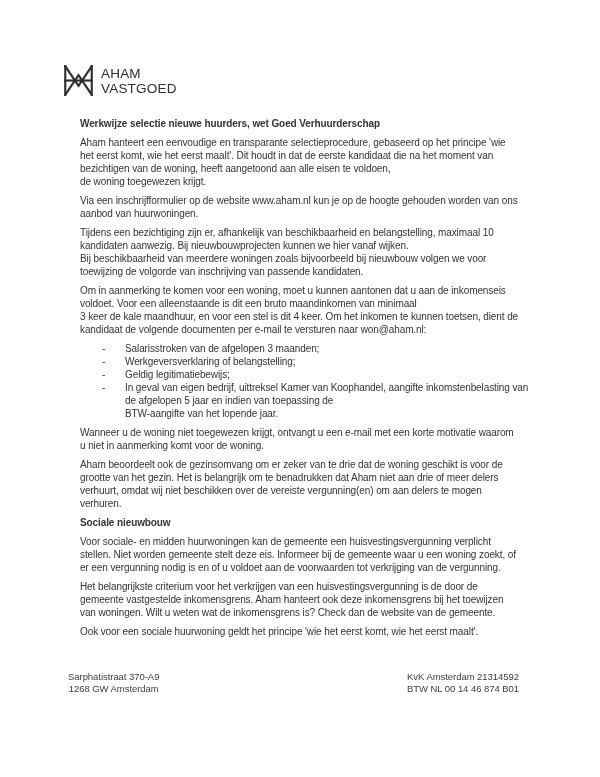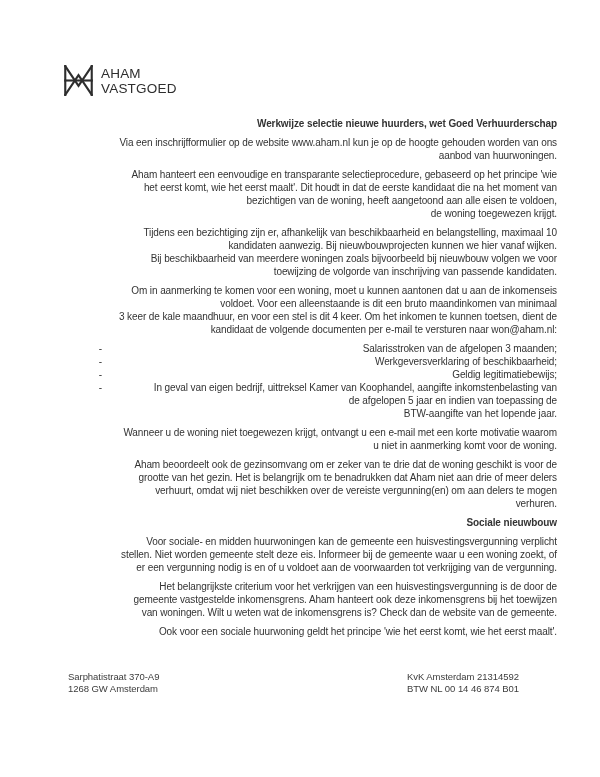--- a/index.html
+++ b/index.html
@@ -40,27 +40,26 @@
     font-size: 13.5px;
     line-height: 15px;
     letter-spacing: 0.2px;
     color: #2e2e2e;
     font-weight: 400;
   }
   
   .content {
     position: absolute;
     top: 117px;
-    left: 57px;
+    left: 80px;
     width: 500px;
     font-size: 10px;
     line-height: 13px;
     letter-spacing: -0.1px;
     color: #333333;
-    text-align: right;
   }
   .content h1, .content h2 {
     font-size: 10px;
     line-height: 13px;
     font-weight: 700;
     margin: 0 0 6px 0;
   }
   .content p {
     margin: 0 0 6px 0;
     white-space: pre-line;
@@ -87,20 +86,21 @@
   .footer {
     position: absolute;
     top: 671px;
     left: 68px;
     width: 490px;
     height: 30px;
     font-size: 9.5px;
     line-height: 12px;
     letter-spacing: -0.05px;
     color: #3c3c3c;
+    text-align: center;
   }
   .footer-left {
     position: absolute;
     left: 0;
     top: 0;
   }
   .footer-right {
     position: absolute;
     left: 339px;
     top: 0;
@@ -123,43 +123,43 @@
     </svg>
     <div class="wordmark">
       <span>AHAM</span>
       <span>VASTGOED</span>
     </div>
   </header>
 
   <main class="content">
     <h1>Werkwijze selectie nieuwe huurders, wet Goed Verhuurderschap</h1>
 
-    <p>Via een inschrijfformulier op de website www.aham.nl kun je op de hoogte gehouden worden van ons
-aanbod van huurwoningen.</p>
     <p>Aham hanteert een eenvoudige en transparante selectieprocedure, gebaseerd op het principe 'wie
 het eerst komt, wie het eerst maalt'. Dit houdt in dat de eerste kandidaat die na het moment van
 bezichtigen van de woning, heeft aangetoond aan alle eisen te voldoen,
 de woning toegewezen krijgt.</p>
+    <p>Via een inschrijfformulier op de website www.aham.nl kun je op de hoogte gehouden worden van ons
+aanbod van huurwoningen.</p>
     <p>Tijdens een bezichtiging zijn er, afhankelijk van beschikbaarheid en belangstelling, maximaal 10
 kandidaten aanwezig. Bij nieuwbouwprojecten kunnen we hier vanaf wijken.
 Bij beschikbaarheid van meerdere woningen zoals bijvoorbeeld bij nieuwbouw volgen we voor
 toewijzing de volgorde van inschrijving van passende kandidaten.</p>
     <p>Om in aanmerking te komen voor een woning, moet u kunnen aantonen dat u aan de inkomenseis
 voldoet. Voor een alleenstaande is dit een bruto maandinkomen van minimaal
 3 keer de kale maandhuur, en voor een stel is dit 4 keer. Om het inkomen te kunnen toetsen, dient de
 kandidaat de volgende documenten per e-mail te versturen naar won@aham.nl:</p>
 
     <ul class="doc-list">
       <li>
         <span class="marker">-</span>
         <span class="li-text">Salarisstroken van de afgelopen 3 maanden;</span>
       </li>
       <li>
         <span class="marker">-</span>
-        <span class="li-text">Werkgeversverklaring of beschikbaarheid;</span>
+        <span class="li-text">Werkgeversverklaring of belangstelling;</span>
       </li>
       <li>
         <span class="marker">-</span>
         <span class="li-text">Geldig legitimatiebewijs;</span>
       </li>
       <li>
         <span class="marker">-</span>
         <span class="li-text">In geval van eigen bedrijf, uittreksel Kamer van Koophandel, aangifte inkomstenbelasting van
 de afgelopen 5 jaar en indien van toepassing de
 BTW-aangifte van het lopende jaar.</span>

